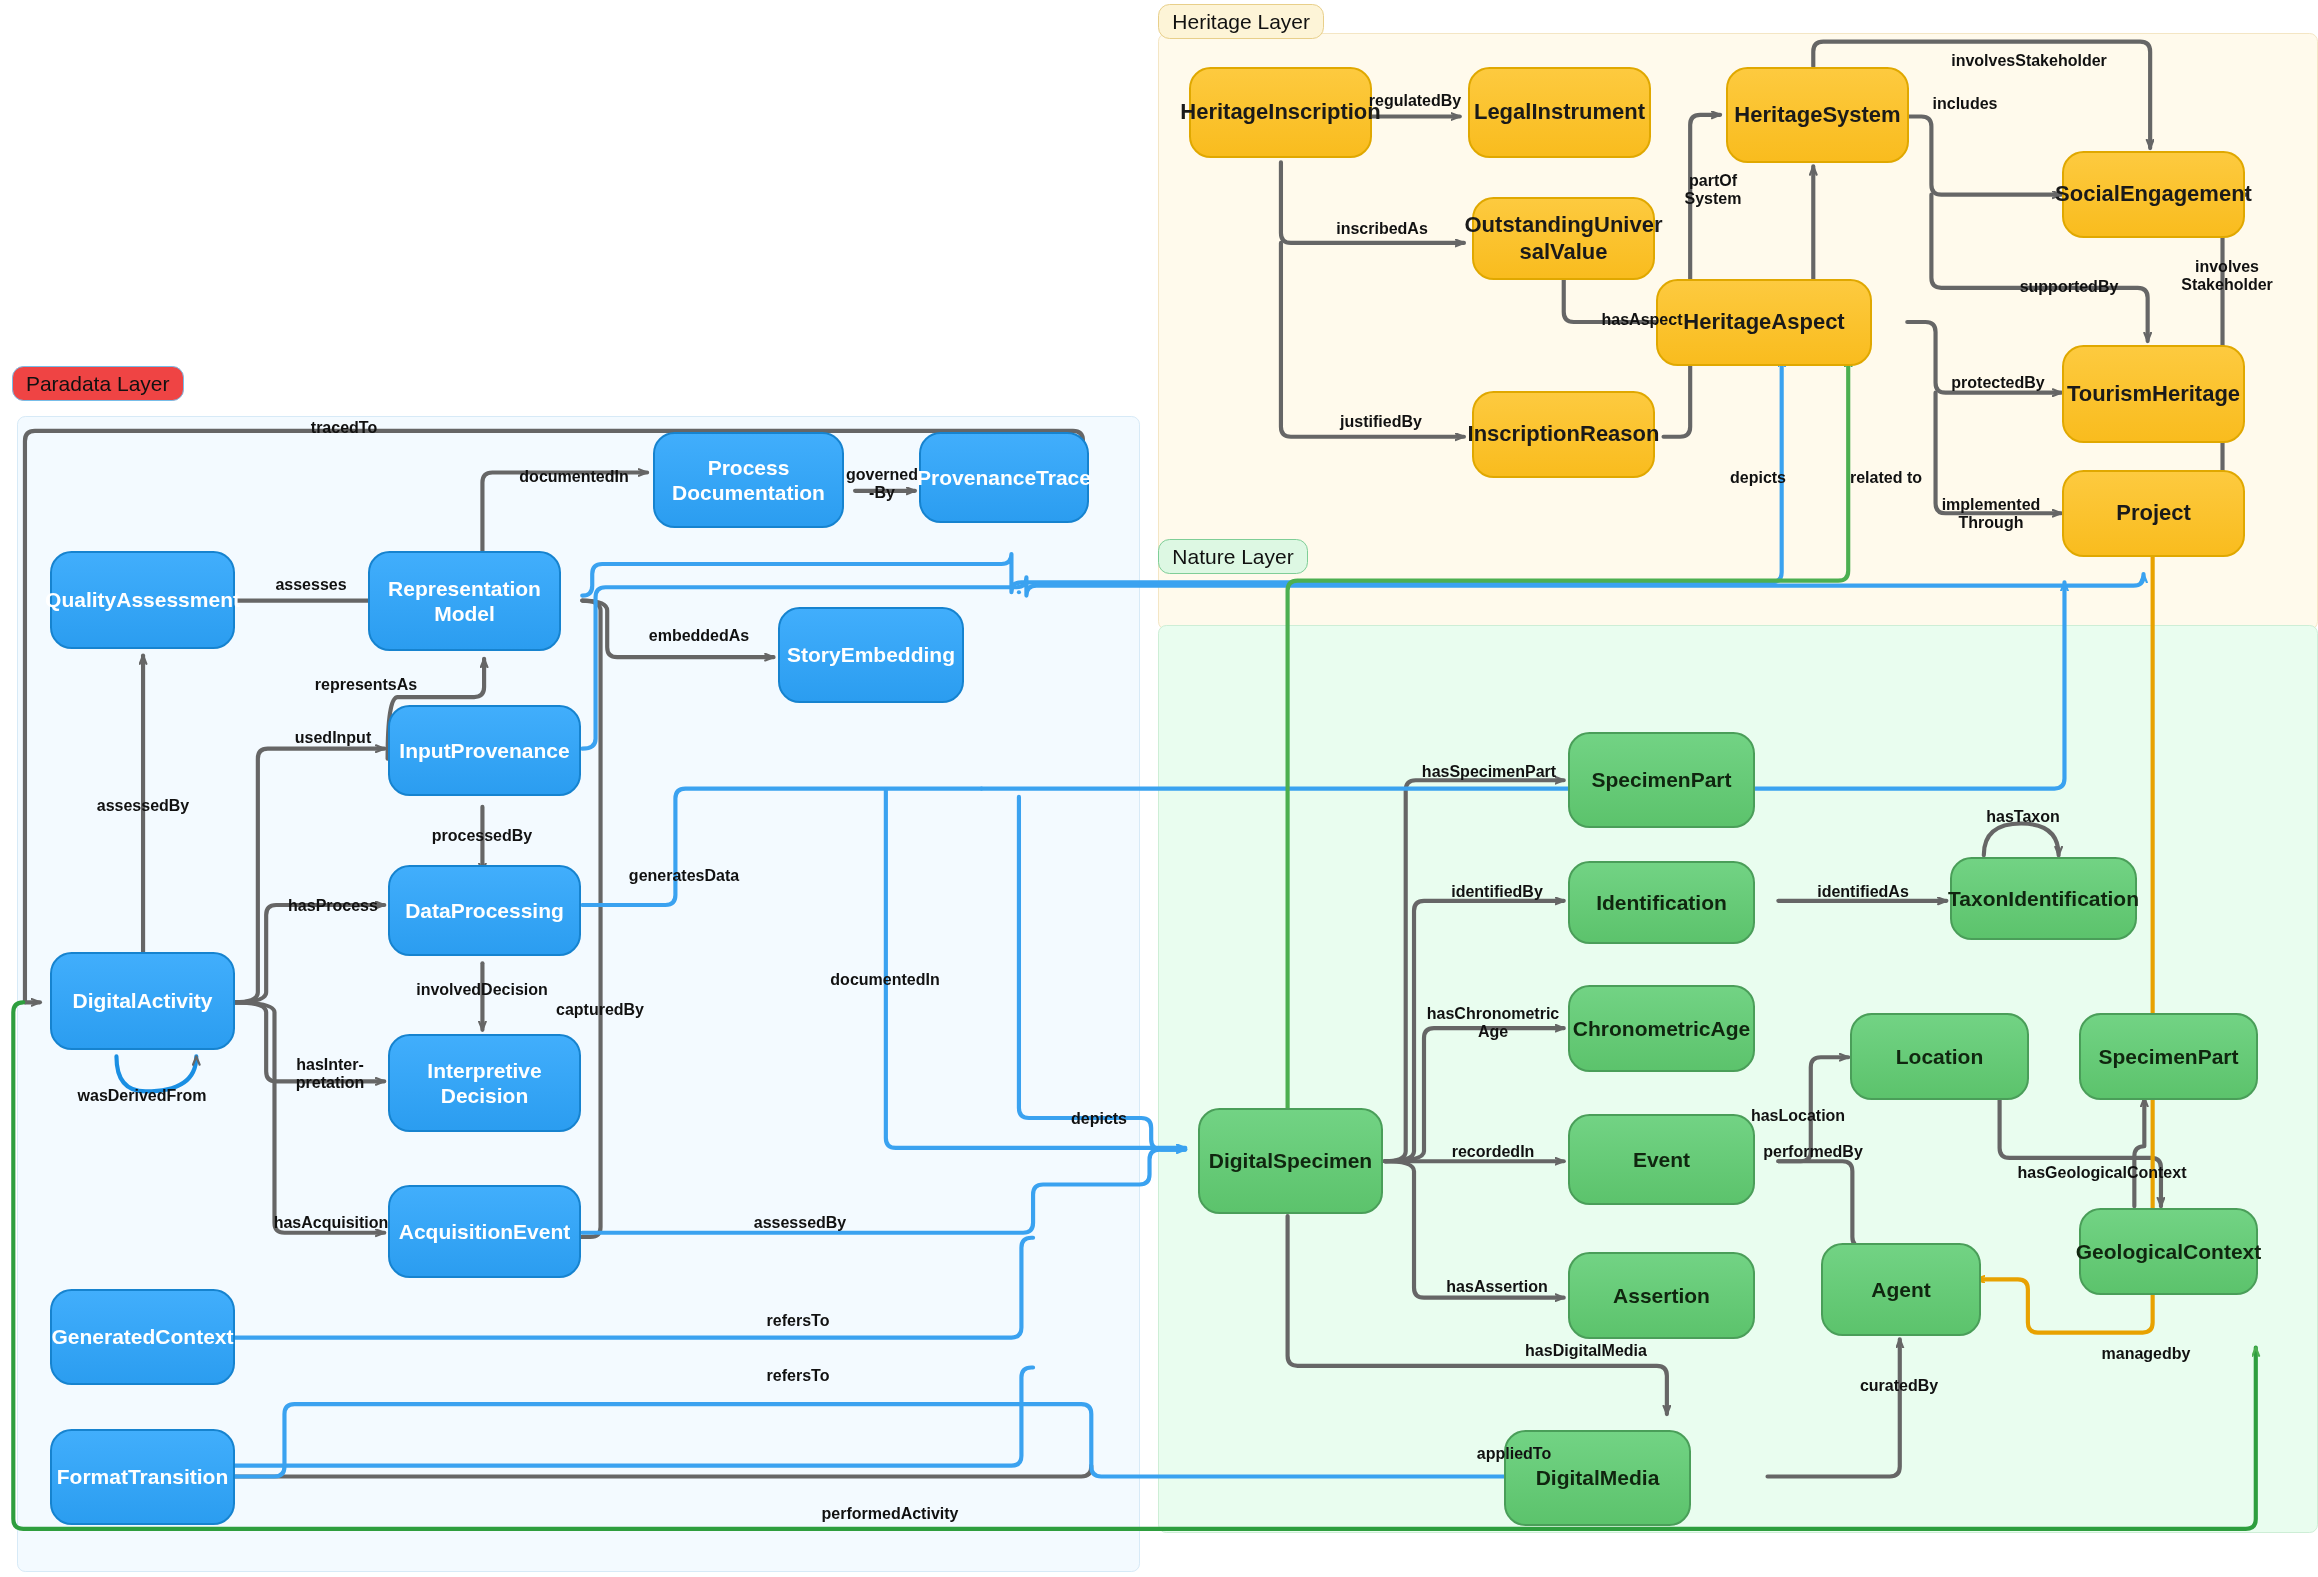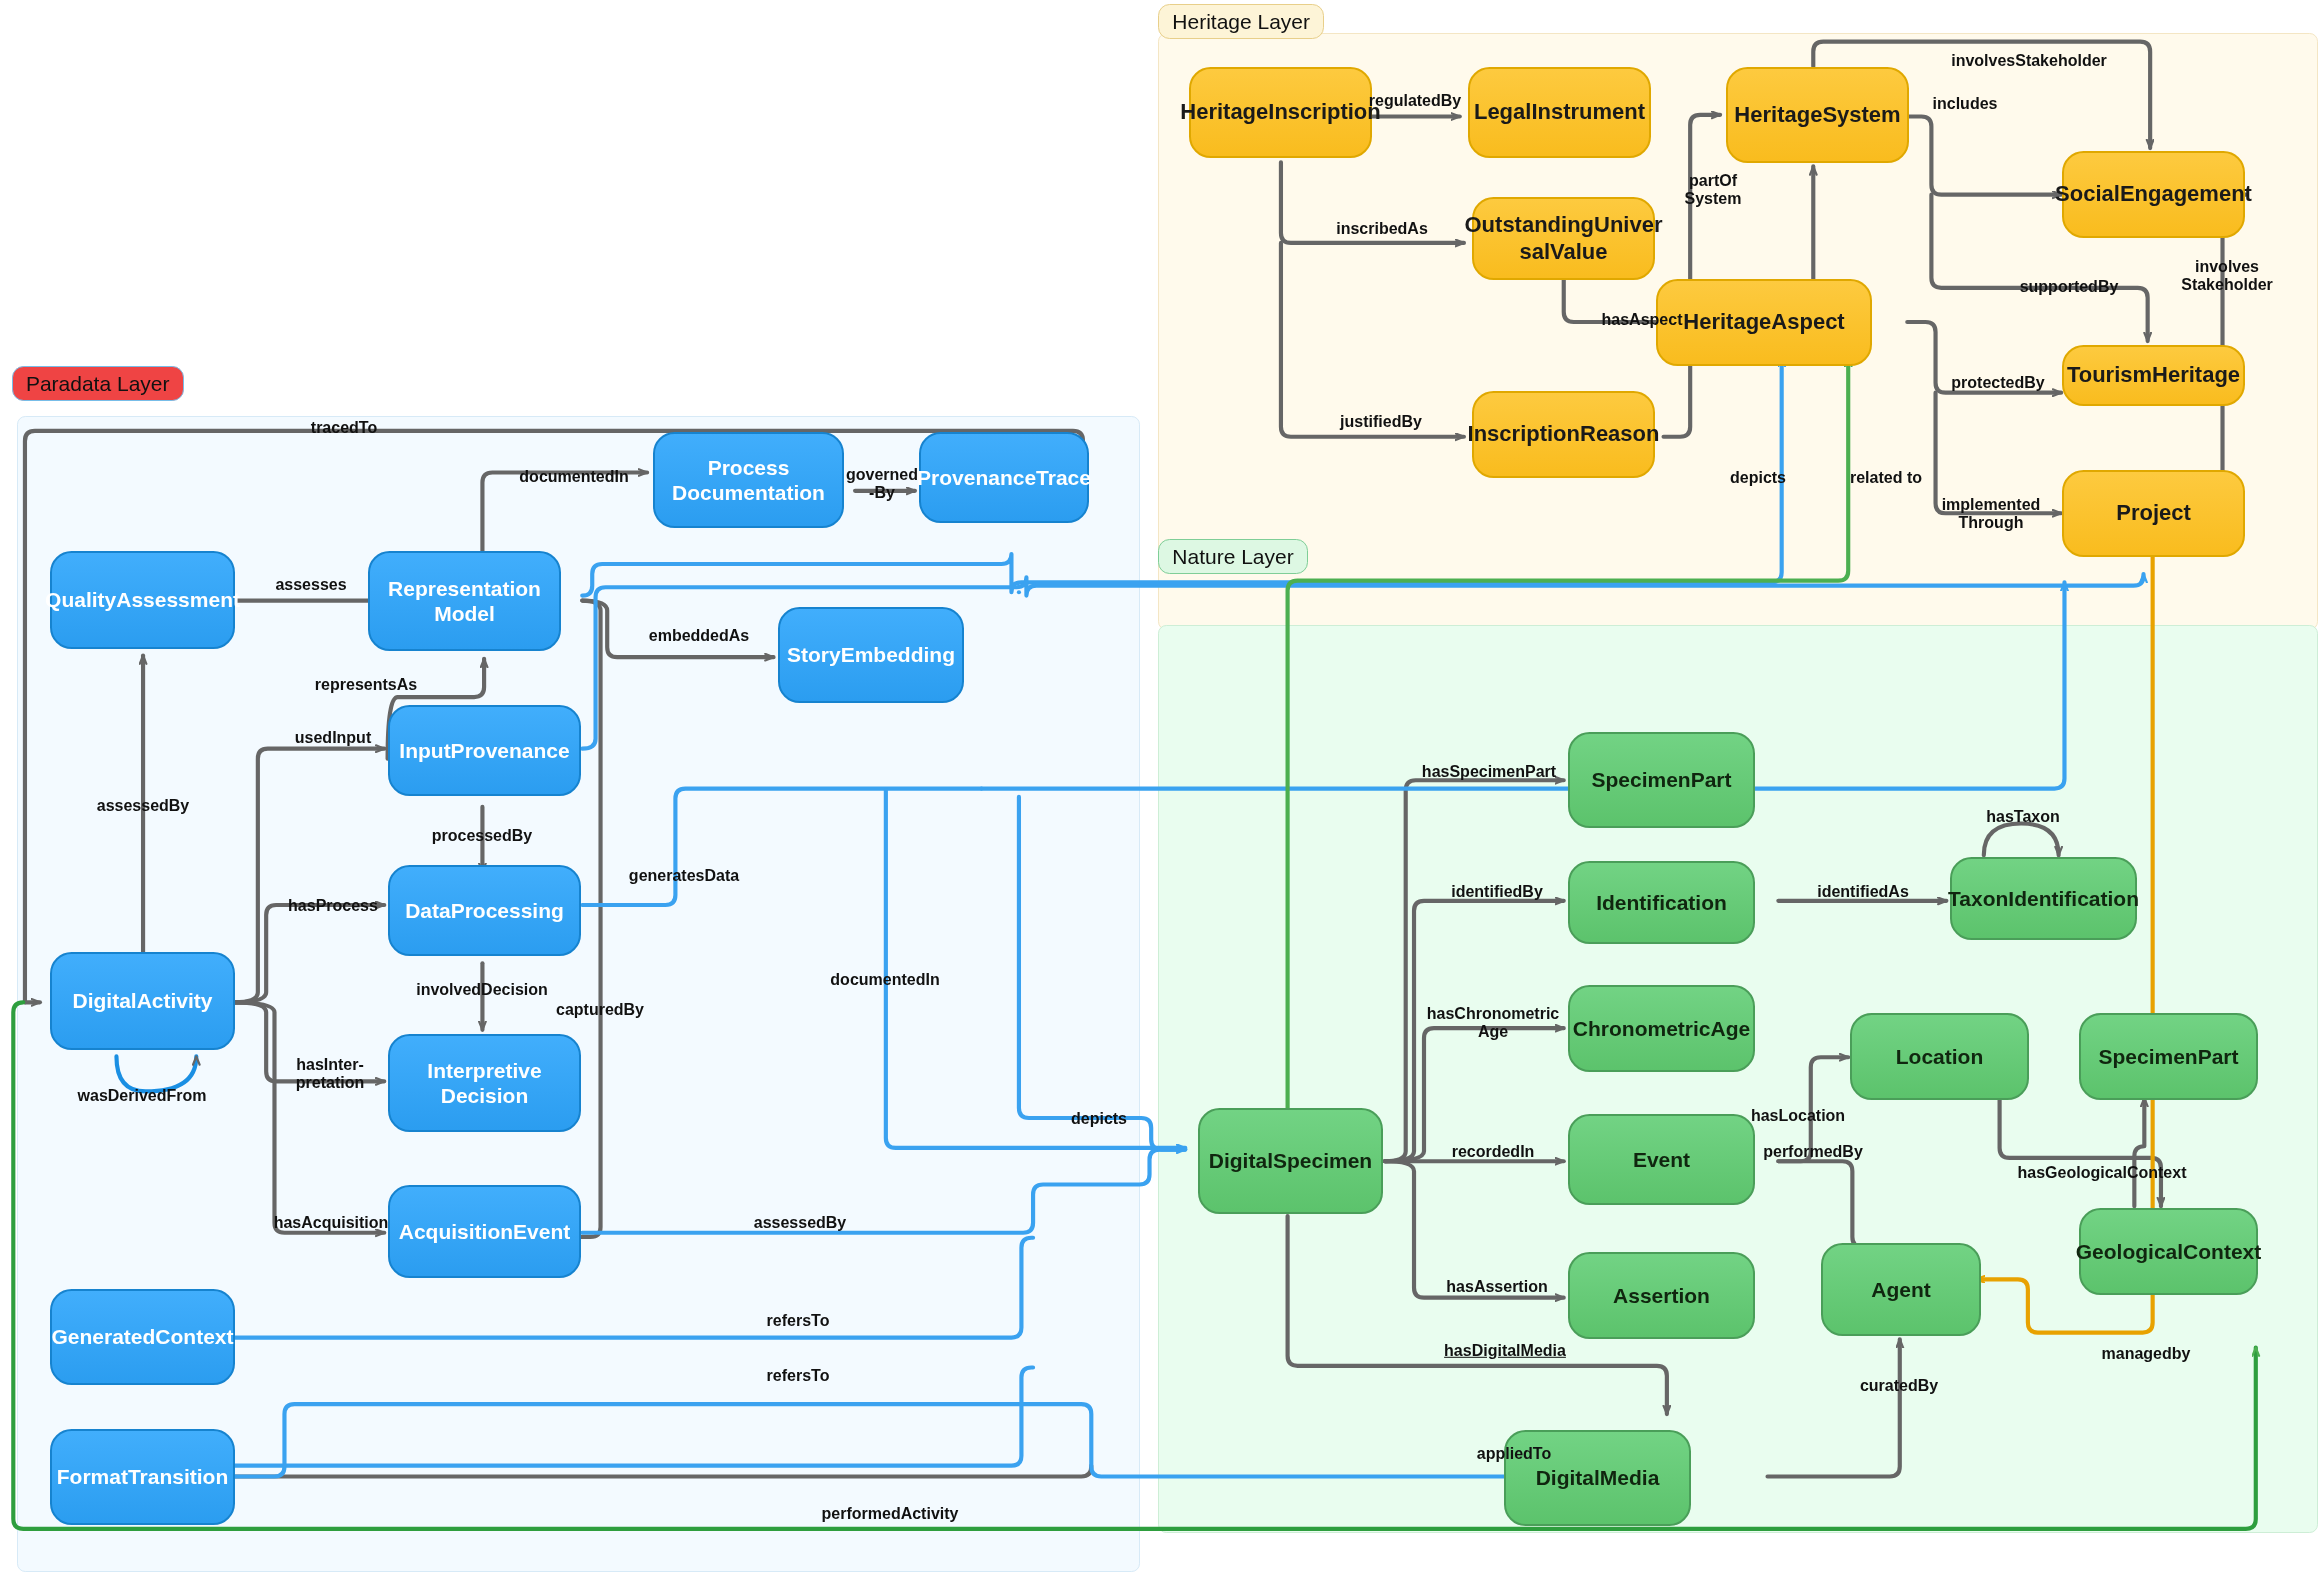--- a/index.html
+++ b/index.html
@@ -197,21 +197,21 @@
     </div>
 
   <div class="node n-her" style="left:1472px;top:197px;width:183px;height:83px;white-space:pre;">
     <span style="white-space:pre;">OutstandingUniver
 salValue</span></div>
 
   <div class="node n-her" style="left:1656px;top:279px;width:216px;height:87px;">
     <span>HeritageAspect</span>
     </div>
 
-  <div class="node n-her" style="left:2062px;top:345px;width:183px;height:61px;">
+  <div class="node n-her" style="left:2062px;top:345px;width:183px;height:98px;">
     <span>TourismHeritage</span>
     </div>
 
   <div class="node n-her" style="left:1472px;top:391px;width:183px;height:87px;">
     <span>InscriptionReason</span>
     </div>
 
   <div class="node n-her" style="left:2062px;top:470px;width:183px;height:87px;">
     <span>Project</span>
     </div>
@@ -358,19 +358,19 @@
   <div class="elabel" style="left:1497px;top:892px;">identifiedBy</div>
   <div class="elabel" style="left:1863px;top:892px;">identifiedAs</div>
   <div class="elabel" style="left:2023px;top:817px;">hasTaxon</div>
   <div class="elabel" style="left:1493px;top:1023px;">hasChronometric
 Age</div>
   <div class="elabel" style="left:1493px;top:1152px;">recordedIn</div>
   <div class="elabel" style="left:1798px;top:1116px;">hasLocation</div>
   <div class="elabel" style="left:1813px;top:1152px;">performedBy</div>
   <div class="elabel" style="left:2102px;top:1173px;">hasGeologicalContext</div>
   <div class="elabel" style="left:1497px;top:1287px;">hasAssertion</div>
-  <div class="elabel" style="left:1505px;top:1351px;text-decoration:underline;">hasDigitalMedia</div>
+  <div class="elabel" style="left:1586px;top:1351px;">hasDigitalMedia</div>
   <div class="elabel" style="left:1899px;top:1386px;">curatedBy</div>
   <div class="elabel" style="left:1514px;top:1454px;">appliedTo</div>
   <div class="elabel" style="left:2146px;top:1354px;">managedby</div>
 
 </div>
 
 
 </body></html>

